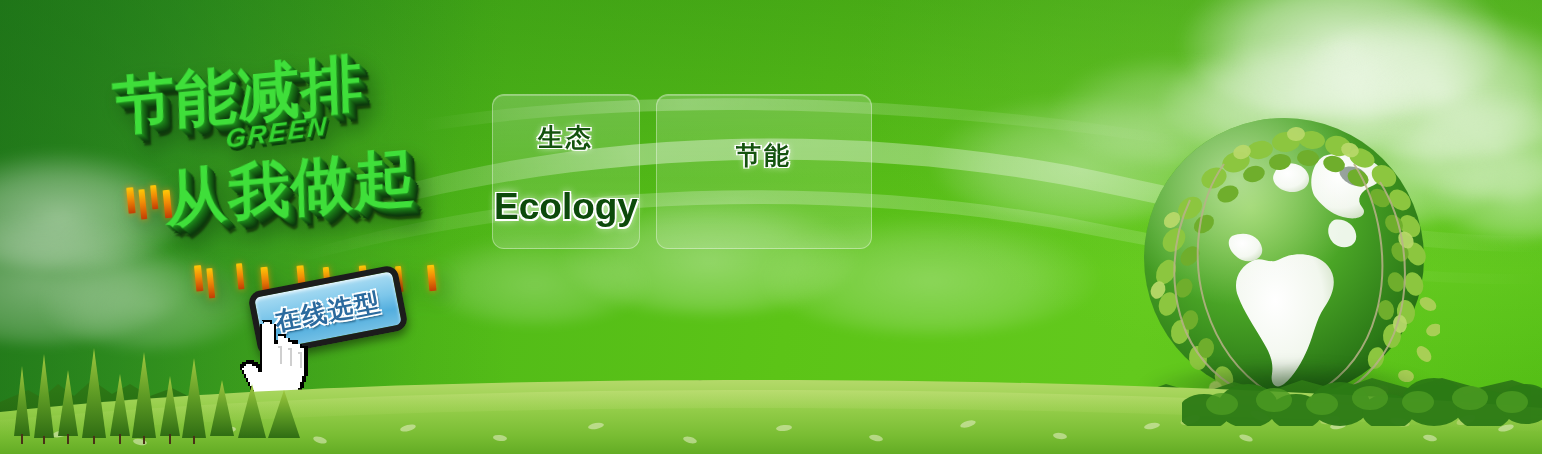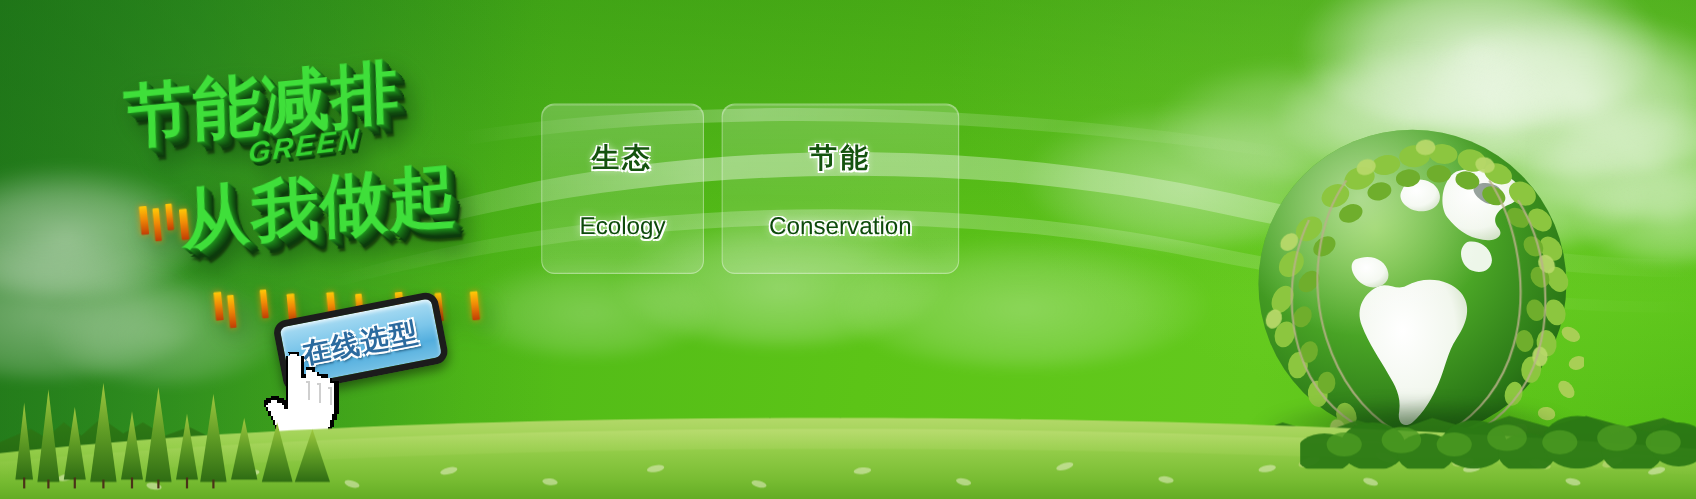--- a/index.html
+++ b/index.html
@@ -76,26 +76,27 @@
     font-size:25px; font-weight:bold; color:#14530e;
     letter-spacing:3px; line-height:1;
     text-shadow:
       -1.4px -1.4px 0 #fff, 1.4px -1.4px 0 #fff,
       -1.4px  1.4px 0 #fff, 1.4px  1.4px 0 #fff,
        0 0 7px rgba(255,255,255,.95);
     margin-bottom:38px;
     white-space:nowrap;
   }
   .card-en {
-    font-size:22px; color:#0d4a0b; line-height:1;
+    font-size:37px; color:#0d4a0b; line-height:1;
     text-shadow:
       -1.5px -1.5px 0 #fff, 1.5px -1.5px 0 #fff,
       -1.5px  1.5px 0 #fff, 1.5px  1.5px 0 #fff,
        0 0 9px rgba(255,255,255,.95);
     white-space:nowrap;
+    font-weight:bold;
   }
 
   
   .tagline {
     position:absolute; left:503px; top:261px;
     font-size:16.5px; color:#ffffff; letter-spacing:.15px;
     text-shadow:0 1px 2px rgba(20,90,10,.45);
     white-space:nowrap;
   }
 
@@ -250,21 +251,20 @@
     </g>
   </svg>
 
   <div class="cards">
     <div class="card">
       <span class="card-cn">生态</span>
       <span class="card-en">Ecology</span>
     </div>
     <div class="card wide">
       <span class="card-cn">节能</span>
-      <span class="card-en">Conservation</span>
     </div>
   </div>
 
 
   <div class="globe-wrap">
     <div class="globe-shadow"></div>
     <svg viewBox="0 0 312 312" width="312" height="312">
       <defs>
         <radialGradient id="sphere" cx="38%" cy="32%" r="78%">
           <stop offset="0" stop-color="#7ac93a"></stop>

